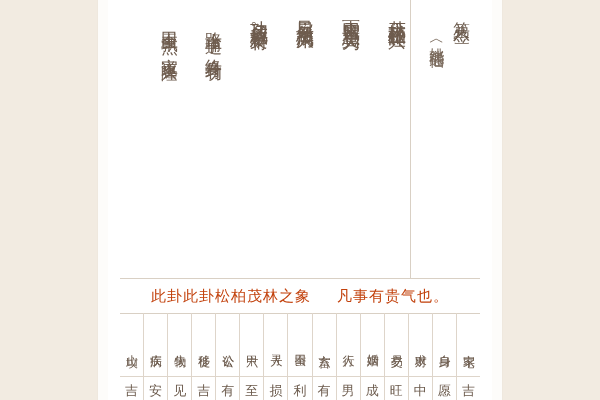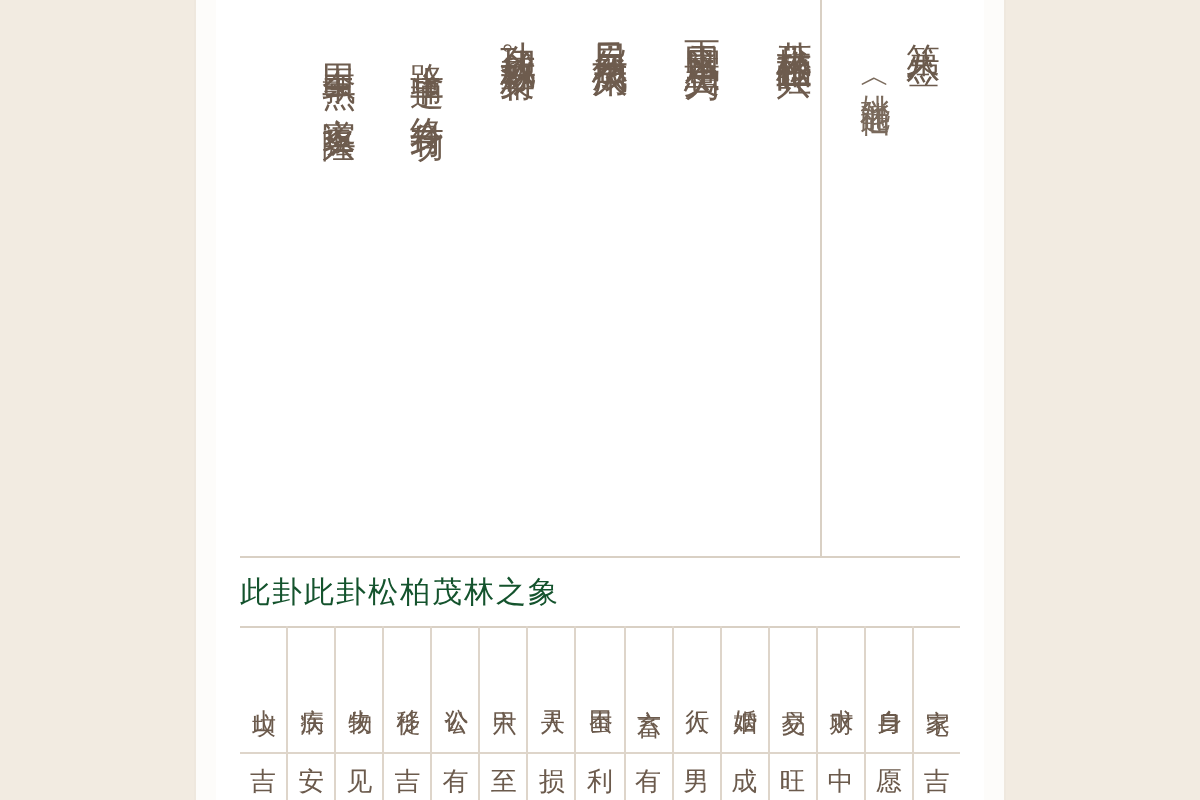--- a/index.html
+++ b/index.html
@@ -104,22 +104,23 @@
   
   .summary {
     position: absolute;
     left: 12px;
     top: 279px;
     width: 360px;
     height: 34px;
     border-bottom: 1px solid #d9d0c4;
     display: flex;
     align-items: center;
+    justify-content: center;
     gap: 26px;
-    color: #14532d;
+    color: #c2410c;
     font-size: 15px;
     letter-spacing: 1px;
   }
   
   .grid {
     position: absolute;
     left: 12px;
     top: 313px;
     width: 360px;
     height: 87px;
@@ -190,20 +191,21 @@
         <div class="vcol poem">功名成就栋梁材。</div>
 
         <div class="vcol prose">路上亨通　终身有功</div>
         <div class="vcol prose">田蚕丰熟　家道兴隆</div>
       </div>
 
       <div class="sep"></div>
 
       <div class="summary">
         <span>此卦此卦松柏茂林之象</span>
+        <span>凡事有贵气也。</span>
       </div>
 
       <div class="grid">
         <div class="gcell">
           <div class="gcat">山坟</div>
           <div class="grule"></div>
           <div class="gval">吉</div>
         </div>
         <div class="gcell">
           <div class="gcat">疾病</div>

